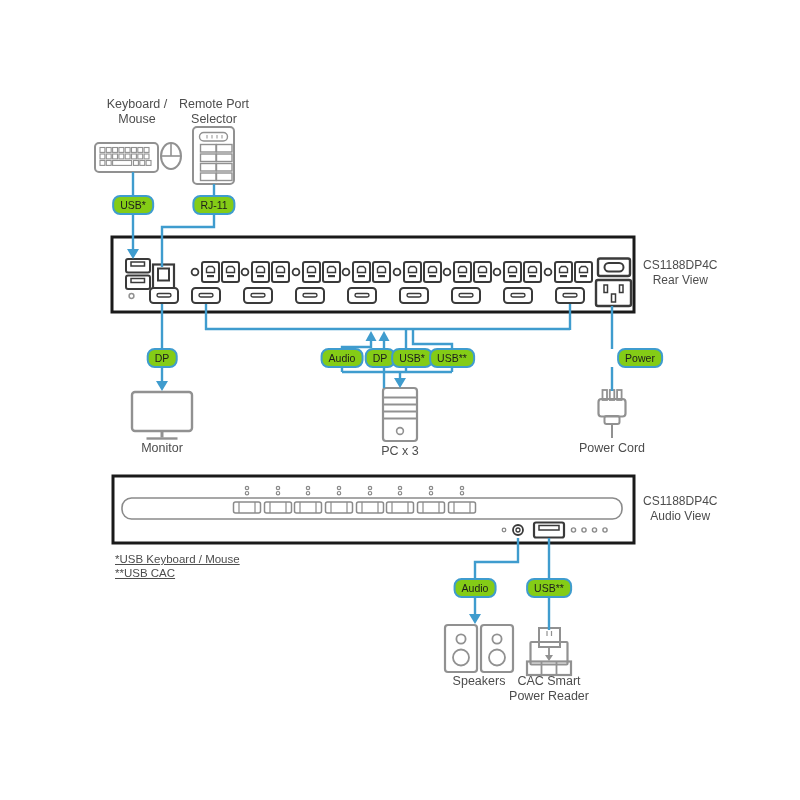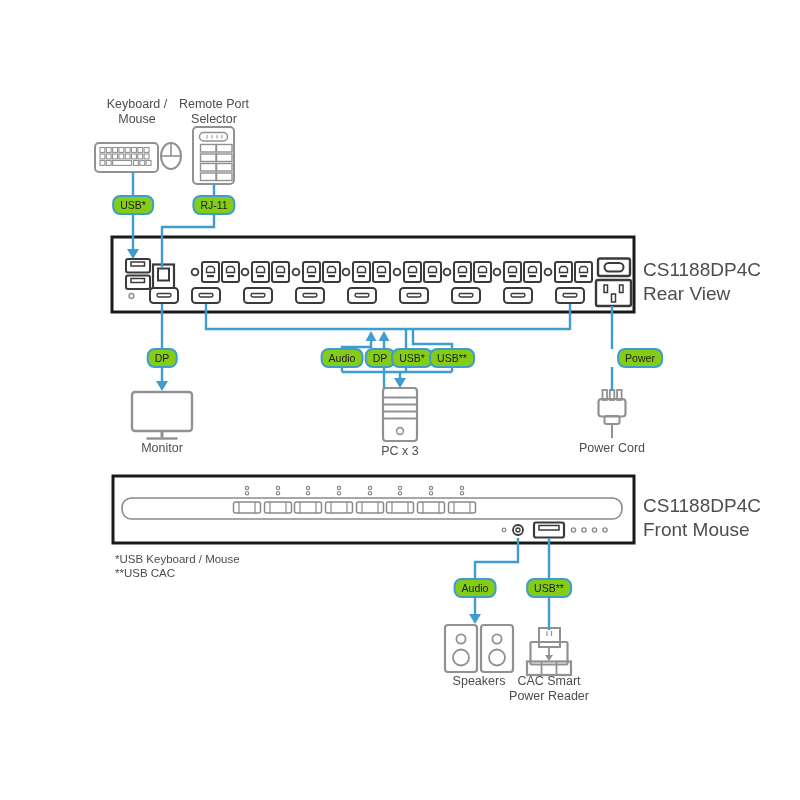--- a/index.html
+++ b/index.html
@@ -13,22 +13,22 @@
   .ah{fill:var(--accent);stroke:none;}
   .gi{stroke:var(--icon);fill:none;}
   .pt{stroke:var(--port);fill:#ffffff;}
   .bx{stroke:var(--frame);stroke-width:3;fill:#ffffff;}
   .fp{stroke:#8a8a8a;fill:none;}
   .pill{position:absolute;transform:translate(-50%,-50%);background:#84cc16;
         border:2px solid var(--accent);border-radius:8px;padding:2px 6px;
         font-size:10.5px;font-weight:normal;color:#1c1c1c;white-space:nowrap;z-index:4;line-height:1.15;}
   .lbl{position:absolute;transform:translateX(-50%);text-align:center;color:var(--text);
        font-size:12.5px;line-height:1.18;z-index:4;white-space:nowrap;}
-  .title{position:absolute;text-align:left;color:var(--text);font-size:19px;line-height:1.28;z-index:4;white-space:nowrap;}
-  .note{position:absolute;text-align:left;color:var(--text);font-size:11.5px;line-height:1.2;z-index:4;white-space:nowrap;}
+  .title{position:absolute;text-align:center;color:var(--text);font-size:12px;line-height:1.28;z-index:4;white-space:nowrap;}
+  .note{position:absolute;text-align:left;color:var(--text);font-size:11.5px;line-height:1.2;z-index:4;white-space:nowrap;text-decoration:underline;}
 </style>
 </head>
 <body>
 
 <div class="canvas">
 
   <svg class="layer" viewBox="0 0 800 800">
     <defs>
       <g id="usbb">
         <rect x="0" y="0" width="17" height="20" rx="2" class="pt" stroke-width="2"></rect>
@@ -299,21 +299,21 @@
   <div class="pill" style="left:412px;top:358px">USB*</div>
   <div class="pill" style="left:452px;top:358px">USB**</div>
   <div class="pill" style="left:640px;top:358px">Power</div>
 
   <div class="lbl" style="left:162px;top:441px">Monitor</div>
   <div class="lbl" style="left:400px;top:444px">PC x 3</div>
   <div class="lbl" style="left:612px;top:441px">Power Cord</div>
 
   <div class="title" style="left:643px;top:494px">
     <div>CS1188DP4C</div>
-    <div>Front Mouse</div>
+    <div>Audio View</div>
   </div>
 
   <div class="note" style="left:115px;top:553px">
     <div>*USB Keyboard / Mouse</div>
     <div>**USB CAC</div>
   </div>
 
   <div class="pill" style="left:475px;top:588px">Audio</div>
   <div class="pill" style="left:549px;top:588px">USB**</div>
 

